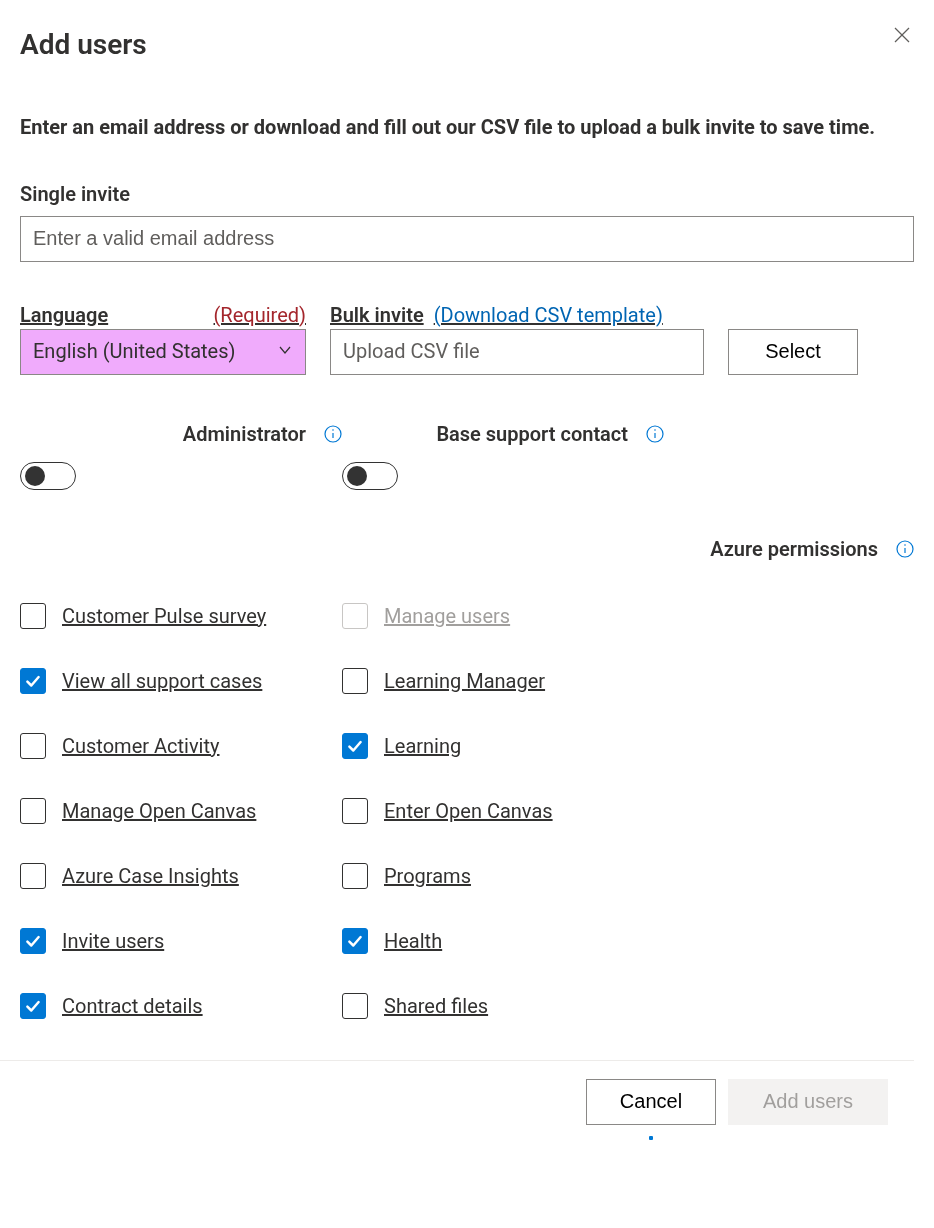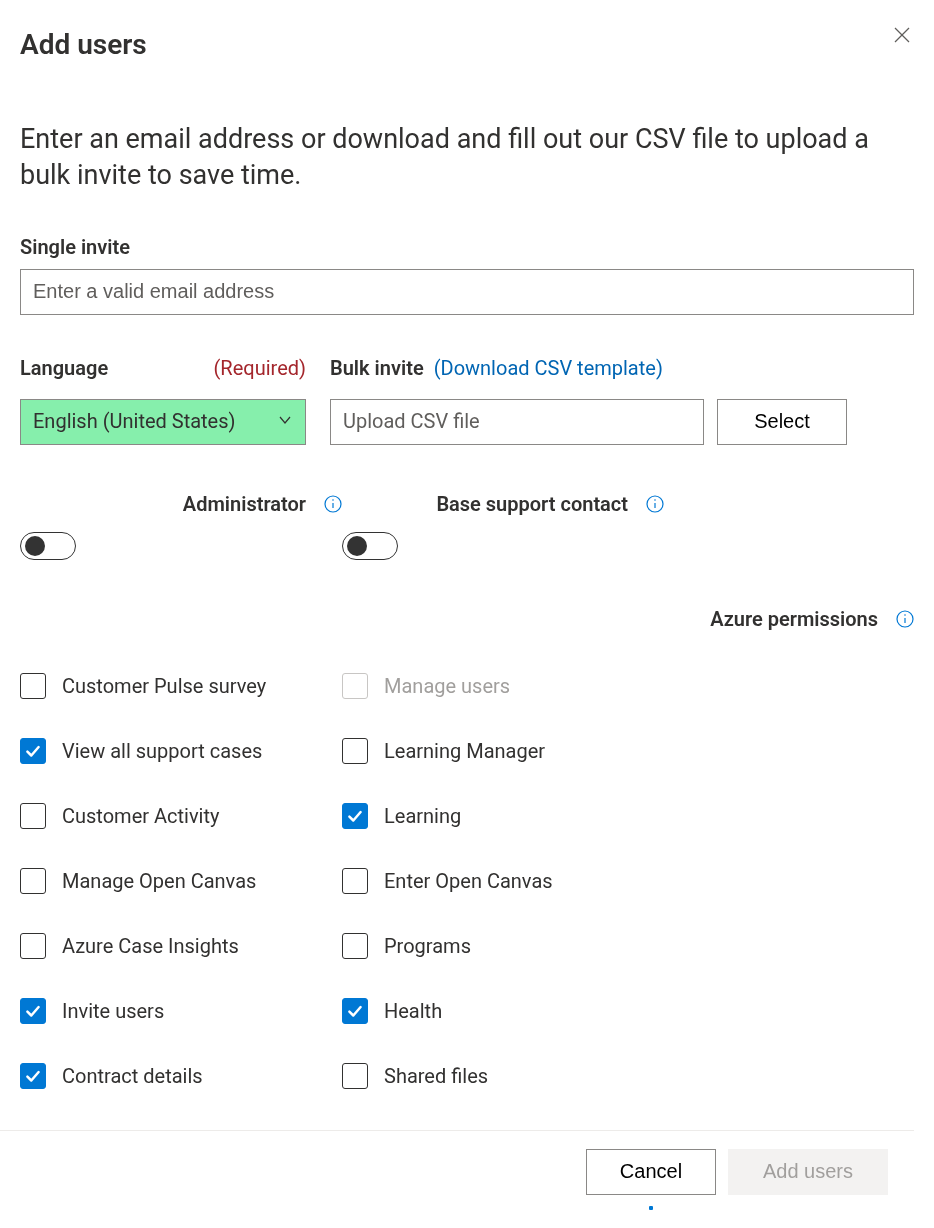--- a/index.html
+++ b/index.html
@@ -38,23 +38,24 @@
   }
   .close {
     width: 24px; height: 24px;
     display: inline-flex; align-items: center; justify-content: center;
     color: #605e5c;
     cursor: pointer;
     margin-top: 4px;
   }
   .close svg { width: 16px; height: 16px; }
   .intro {
-    font-size: 27px;
+    font-size: 20px;
     margin-bottom: 40px;
     max-width: 870px;
+    font-weight: bold;
   }
   .field-label {
     font-weight: 600;
     font-size: 20px;
     margin-bottom: 8px;
   }
   .row { display: flex; gap: 24px; align-items: flex-end; }
   .text-input {
     width: 100%;
     height: 46px;
@@ -64,33 +65,34 @@
     color: var(--text);
     outline: none;
     background: #fff;
   }
   .text-input::placeholder { color: #605e5c; }
   .group { margin-bottom: 40px; }
   .label-row {
     display: flex;
     justify-content: space-between;
     align-items: baseline;
-    margin-bottom: 17px;
+    margin-bottom: 0;
+    text-decoration: underline;
   }
   .required { color: var(--required); font-size: 20px; }
   .link { color: var(--link); font-size: 20px; cursor: pointer; }
   .select {
     height: 46px;
     border: 1px solid var(--border);
     display: flex;
     align-items: center;
     justify-content: space-between;
     padding: 16px 12px;
     cursor: pointer;
-    background: #86efac;
+    background: #f0abfc;
     width: 286px;
   }
   .chevron svg { width: 16px; height: 16px; color: var(--text); }
   .upload-box {
     height: 46px;
     border: 1px solid var(--border);
     display: flex;
     align-items: center;
     padding: 0 12px;
     color: #605e5c;
@@ -153,20 +155,21 @@
     grid-template-columns: 322px 322px;
     row-gap: 38px;
     column-gap: 0;
     margin-top: 26px;
   }
   .perm {
     display: flex;
     align-items: center;
     gap: 16px;
     font-size: 20px;
+    text-decoration: underline;
   }
   .perm.disabled { color: var(--disabled-text); }
   .cb {
     width: 26px; height: 26px;
     border: 1px solid var(--text);
     border-radius: 3px;
     display: inline-flex;
     align-items: center;
     justify-content: center;
     flex-shrink: 0;
@@ -254,21 +257,21 @@
           </svg>
         </span>
       </div>
     </div>
 
     <div style="flex:0 0 auto">
       <div class="label-row" style="gap:10px; justify-content:flex-start">
         <span class="field-label" style="margin:0">Bulk invite</span>
         <span class="link">(Download CSV template)</span>
       </div>
-      <div style="display:flex; gap:13px; align-items:flex-start">
+      <div style="display:flex; gap:24px; align-items:flex-start">
         <div class="upload-box">
           <span>Upload CSV file</span>
         </div>
         <button class="btn">Select</button>
       </div>
     </div>
   </div>
 
   <div class="two-col section">
     <div class="col">

